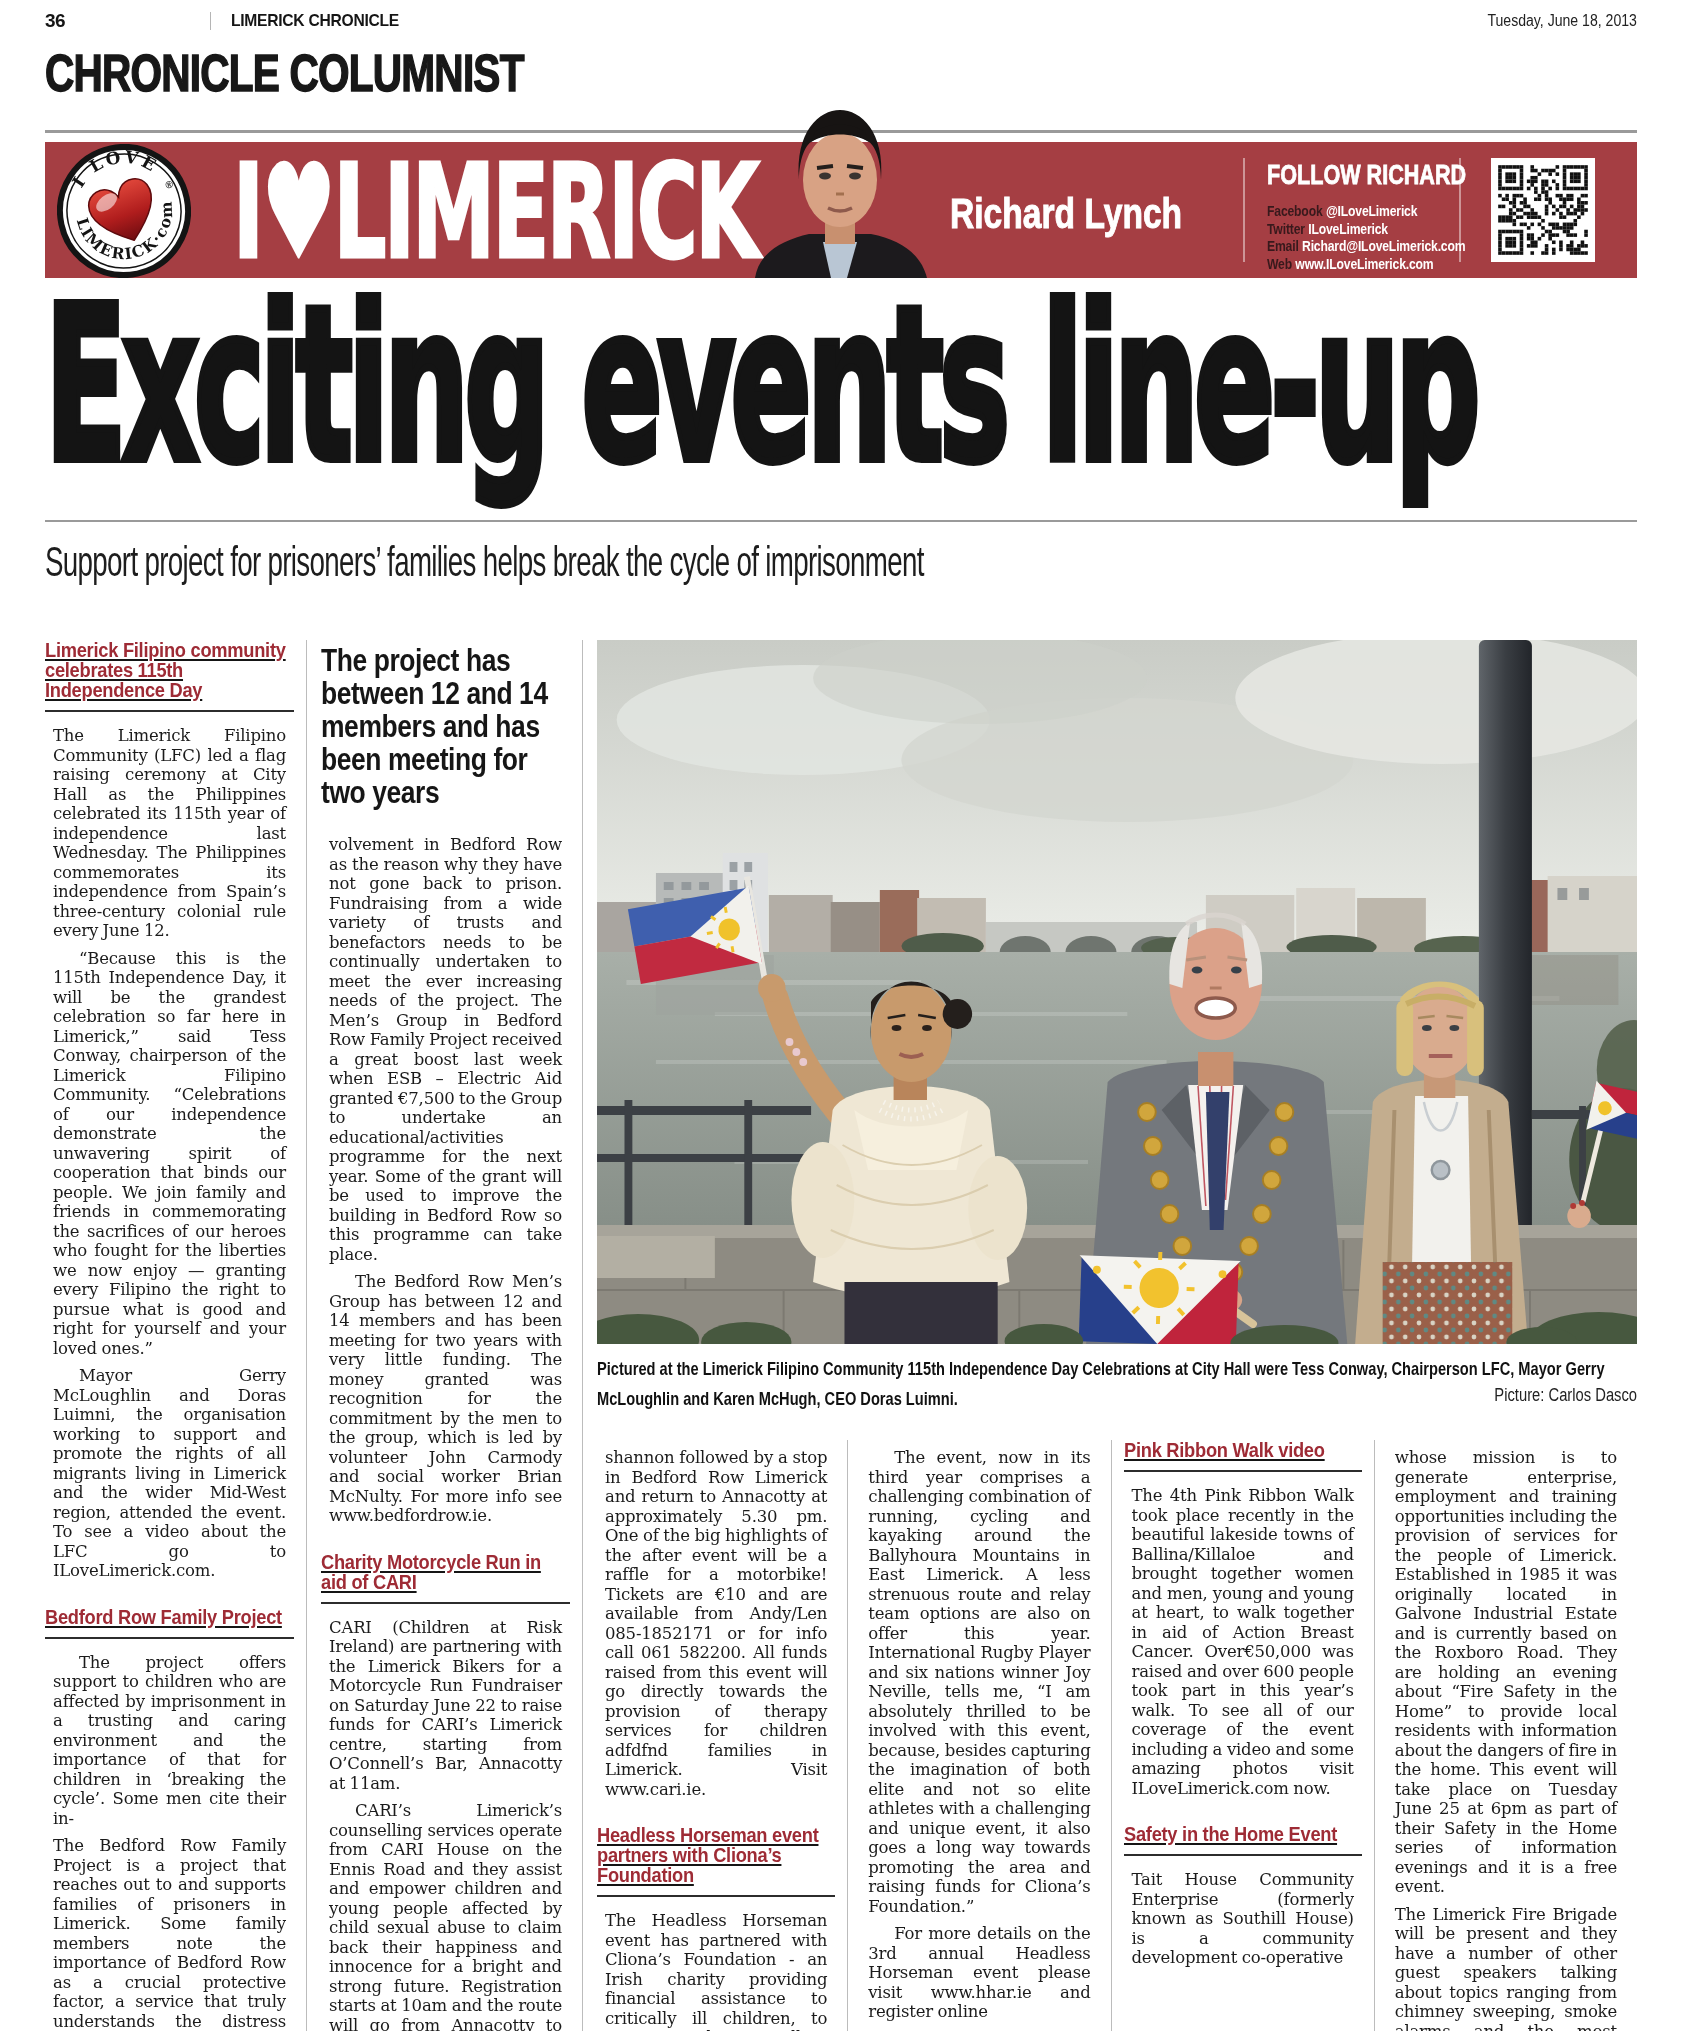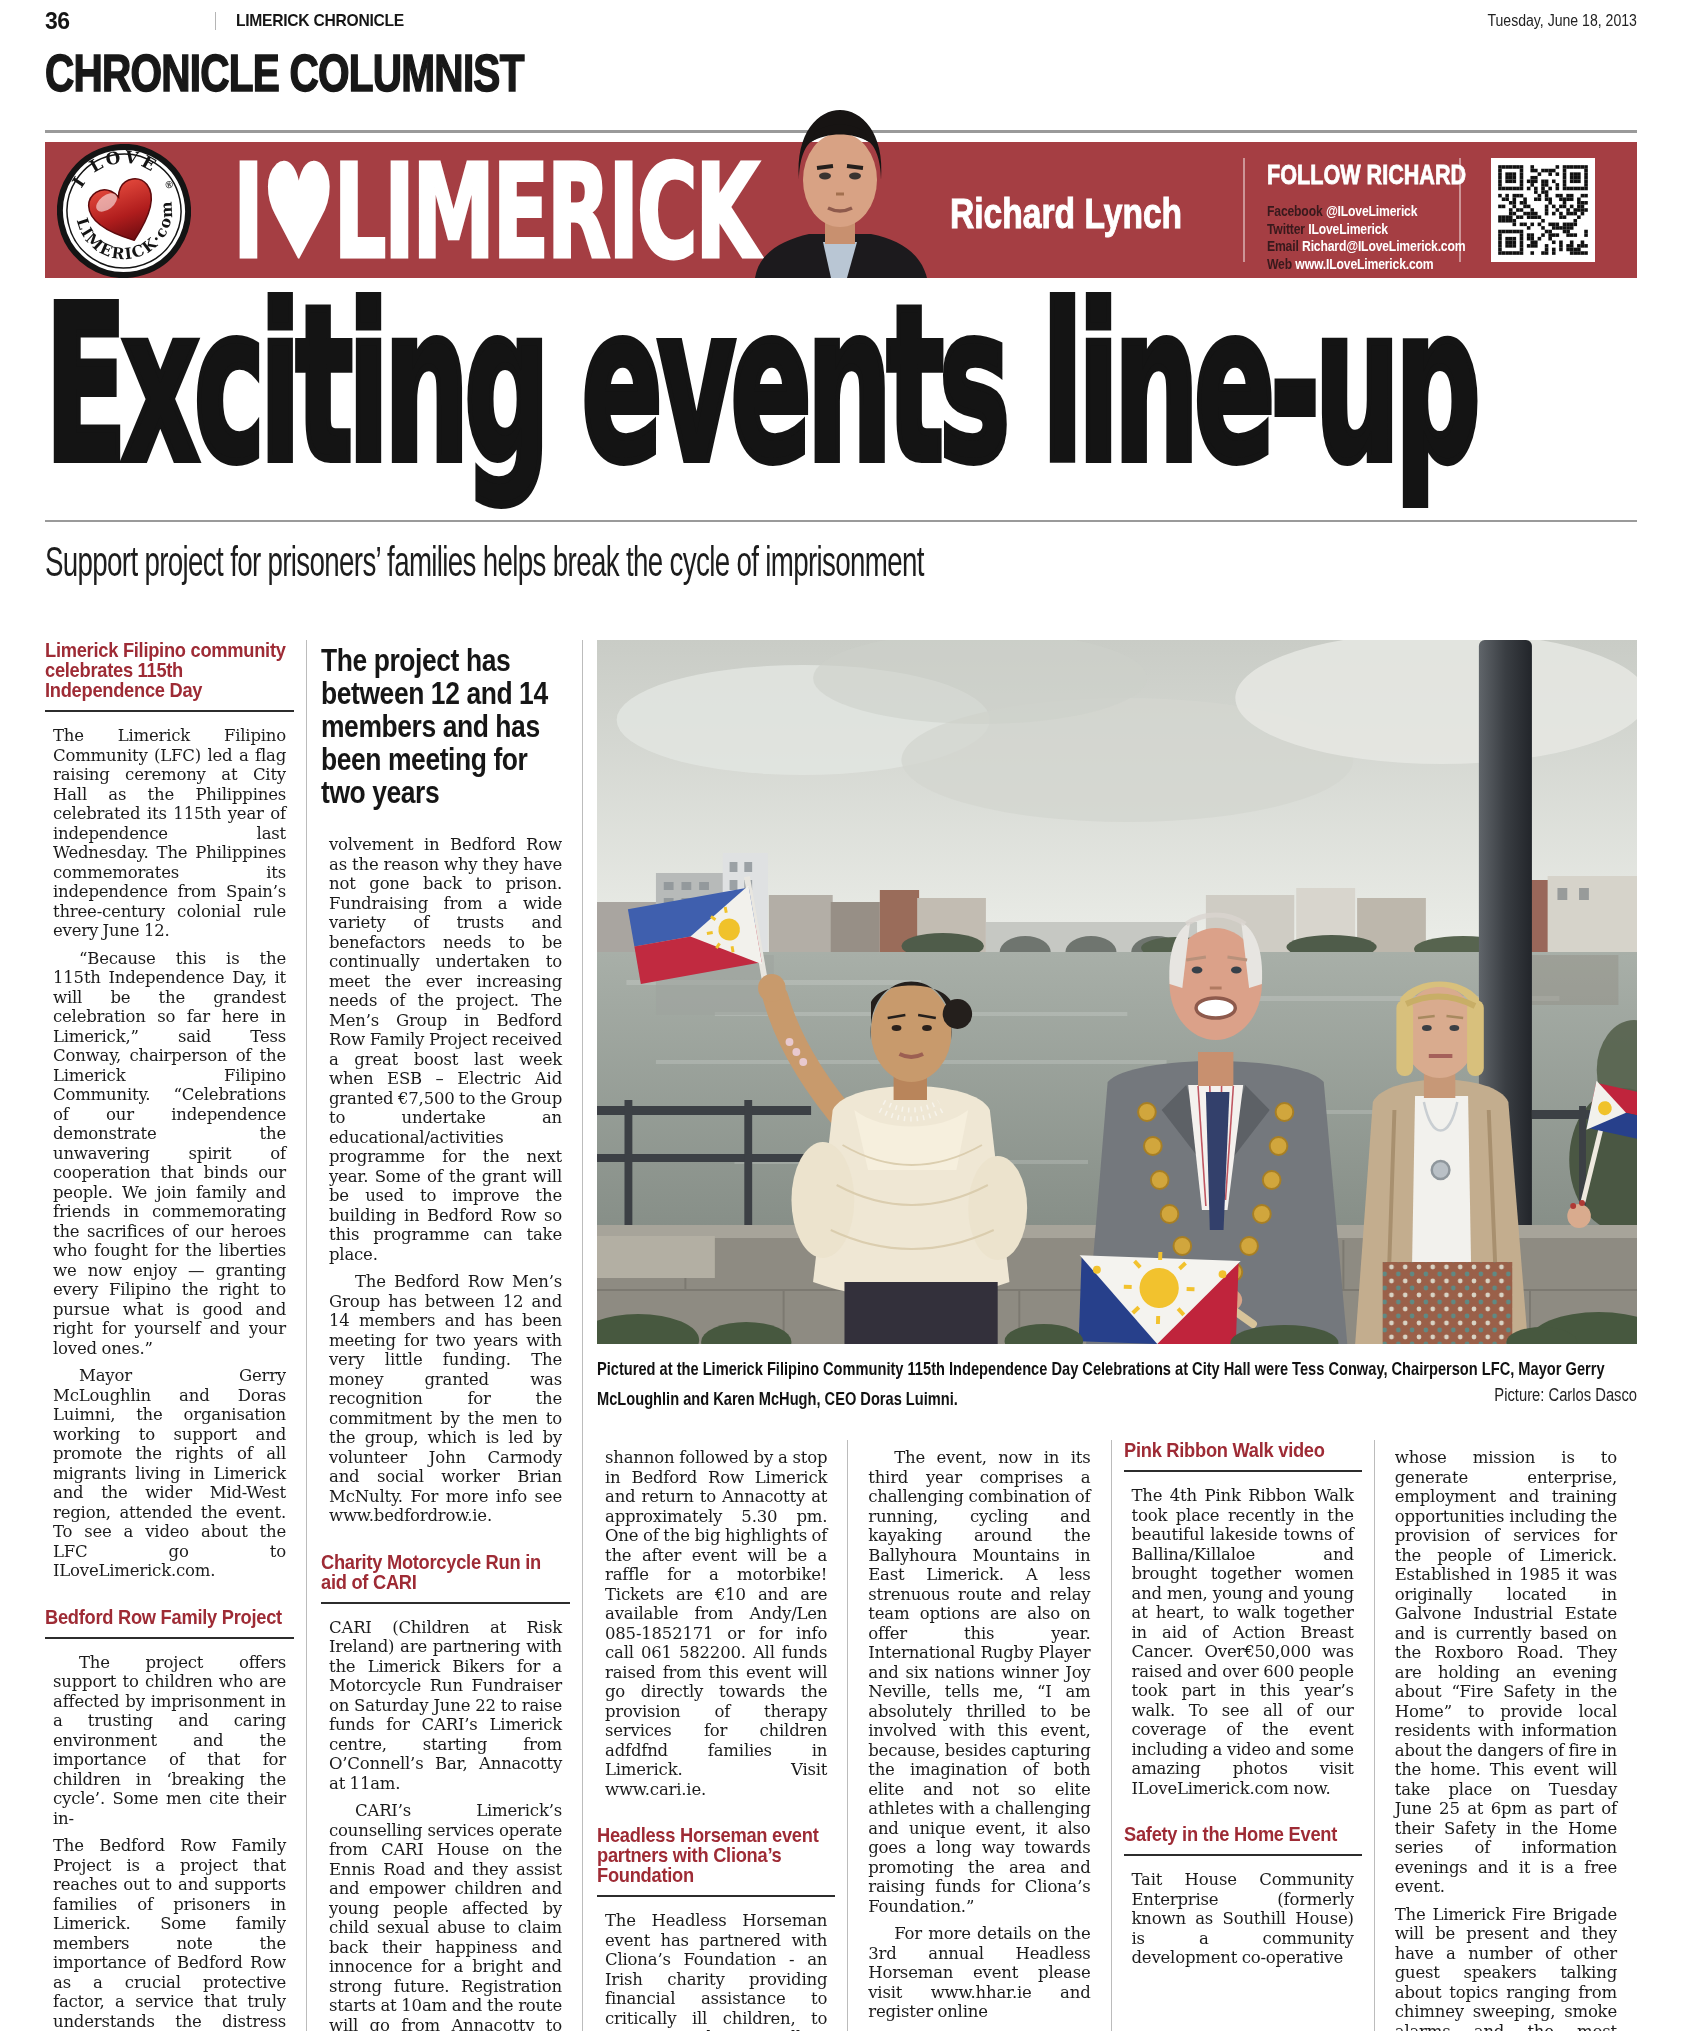--- a/index.html
+++ b/index.html
@@ -1,21 +1,21 @@
 <!DOCTYPE html>
 <html style="--banner-red: #a53e43; --heading-red: #9e2b35;"><head>
 <meta charset="utf-8">
 <style>
   html,body{margin:0;padding:0;background:#fff;}
   .page{position:relative;width:1683px;height:2031px;background:#fff;overflow:hidden;
         font-family:"Liberation Sans",sans-serif;color:#151515;box-sizing:border-box;
         padding:0 46px 0 45px;}
   
   .masthead{display:flex;align-items:center;height:30px;padding-top:6px;}
-  .pg-num{font-size:23px;font-weight:bold;letter-spacing:-0.5px;}
+  .pg-num{font-size:19px;font-weight:bold;letter-spacing:-0.5px;}
   .mast-divider{width:1px;height:18px;background:#b5b5b5;margin-left:145px;}
   .mast-title{font-size:17px;font-weight:bold;margin-left:20px;letter-spacing:-0.3px;
               transform:scaleX(0.92);transform-origin:0 50%;display:inline-block;}
   .mast-date{margin-left:auto;font-size:16px;color:#222;transform:scaleX(0.88);transform-origin:100% 50%;display:inline-block;}
   
   .section-title{margin:10px 0 4px 0;height:54px;}
   .section-title span{display:inline-block;font-size:52px;line-height:54px;font-weight:bold;
       letter-spacing:-1px;color:#181818;-webkit-text-stroke:1.5px #181818;
       transform:scaleX(0.78);transform-origin:0 50%;white-space:nowrap;}
   .rule{background:#9a9a9a;}
@@ -53,21 +53,21 @@
   .subhead span{display:inline-block;font-size:42px;line-height:52px;color:#1d1d1d;
       white-space:nowrap;letter-spacing:-1px;transform:scaleX(0.66);transform-origin:0 50%;}
   
   .content{display:flex;margin-top:48px;height:1401px;overflow:hidden;}
   .ncol{box-sizing:border-box;overflow:hidden;}
   .ncol-1,.ncol-2{width:262px;flex:none;padding-right:12px;border-right:1px solid #bcbcbc;margin-right:14px;}
   .right-zone{flex:1;min-width:0;}
   .bpara{margin:8px;font-family:"DejaVu Serif",serif;font-size:16.5px;line-height:19.5px;
       text-align:justify;color:#1b1b1b;letter-spacing:-0.2px;word-spacing:-0.5px;}
   .bpara.ind{text-indent:26px;}
-  .col-heading{margin:0 0 14px 0;padding-bottom:10px;border-bottom:2px solid #2c2c2c;}
+  .col-heading{margin:0 0 14px 0;padding-bottom:10px;border-bottom:2px solid #2c2c2c;text-decoration:underline;}
   .col-heading:not(:first-child){margin-top:26px;}
   .col-heading .cnd-block{color:var(--heading-red,#9e2b35);font-weight:bold;font-size:21px;
       line-height:20px;letter-spacing:-0.3px;}
   .cnd-block{display:block;width:114.9%;transform:scaleX(0.87);transform-origin:0 0;}
   .pullquote{margin:4px 0 26px 0;}
   .pullquote .cnd-block{width:119%;transform:scaleX(0.84);font-weight:bold;font-size:31.5px;
       line-height:33px;color:#161616;letter-spacing:-0.5px;}
   
   .photo{margin:0;width:100%;height:704px;overflow:hidden;background:#cfd2cc;}
   .photo svg{display:block;width:100%;height:100%;}

